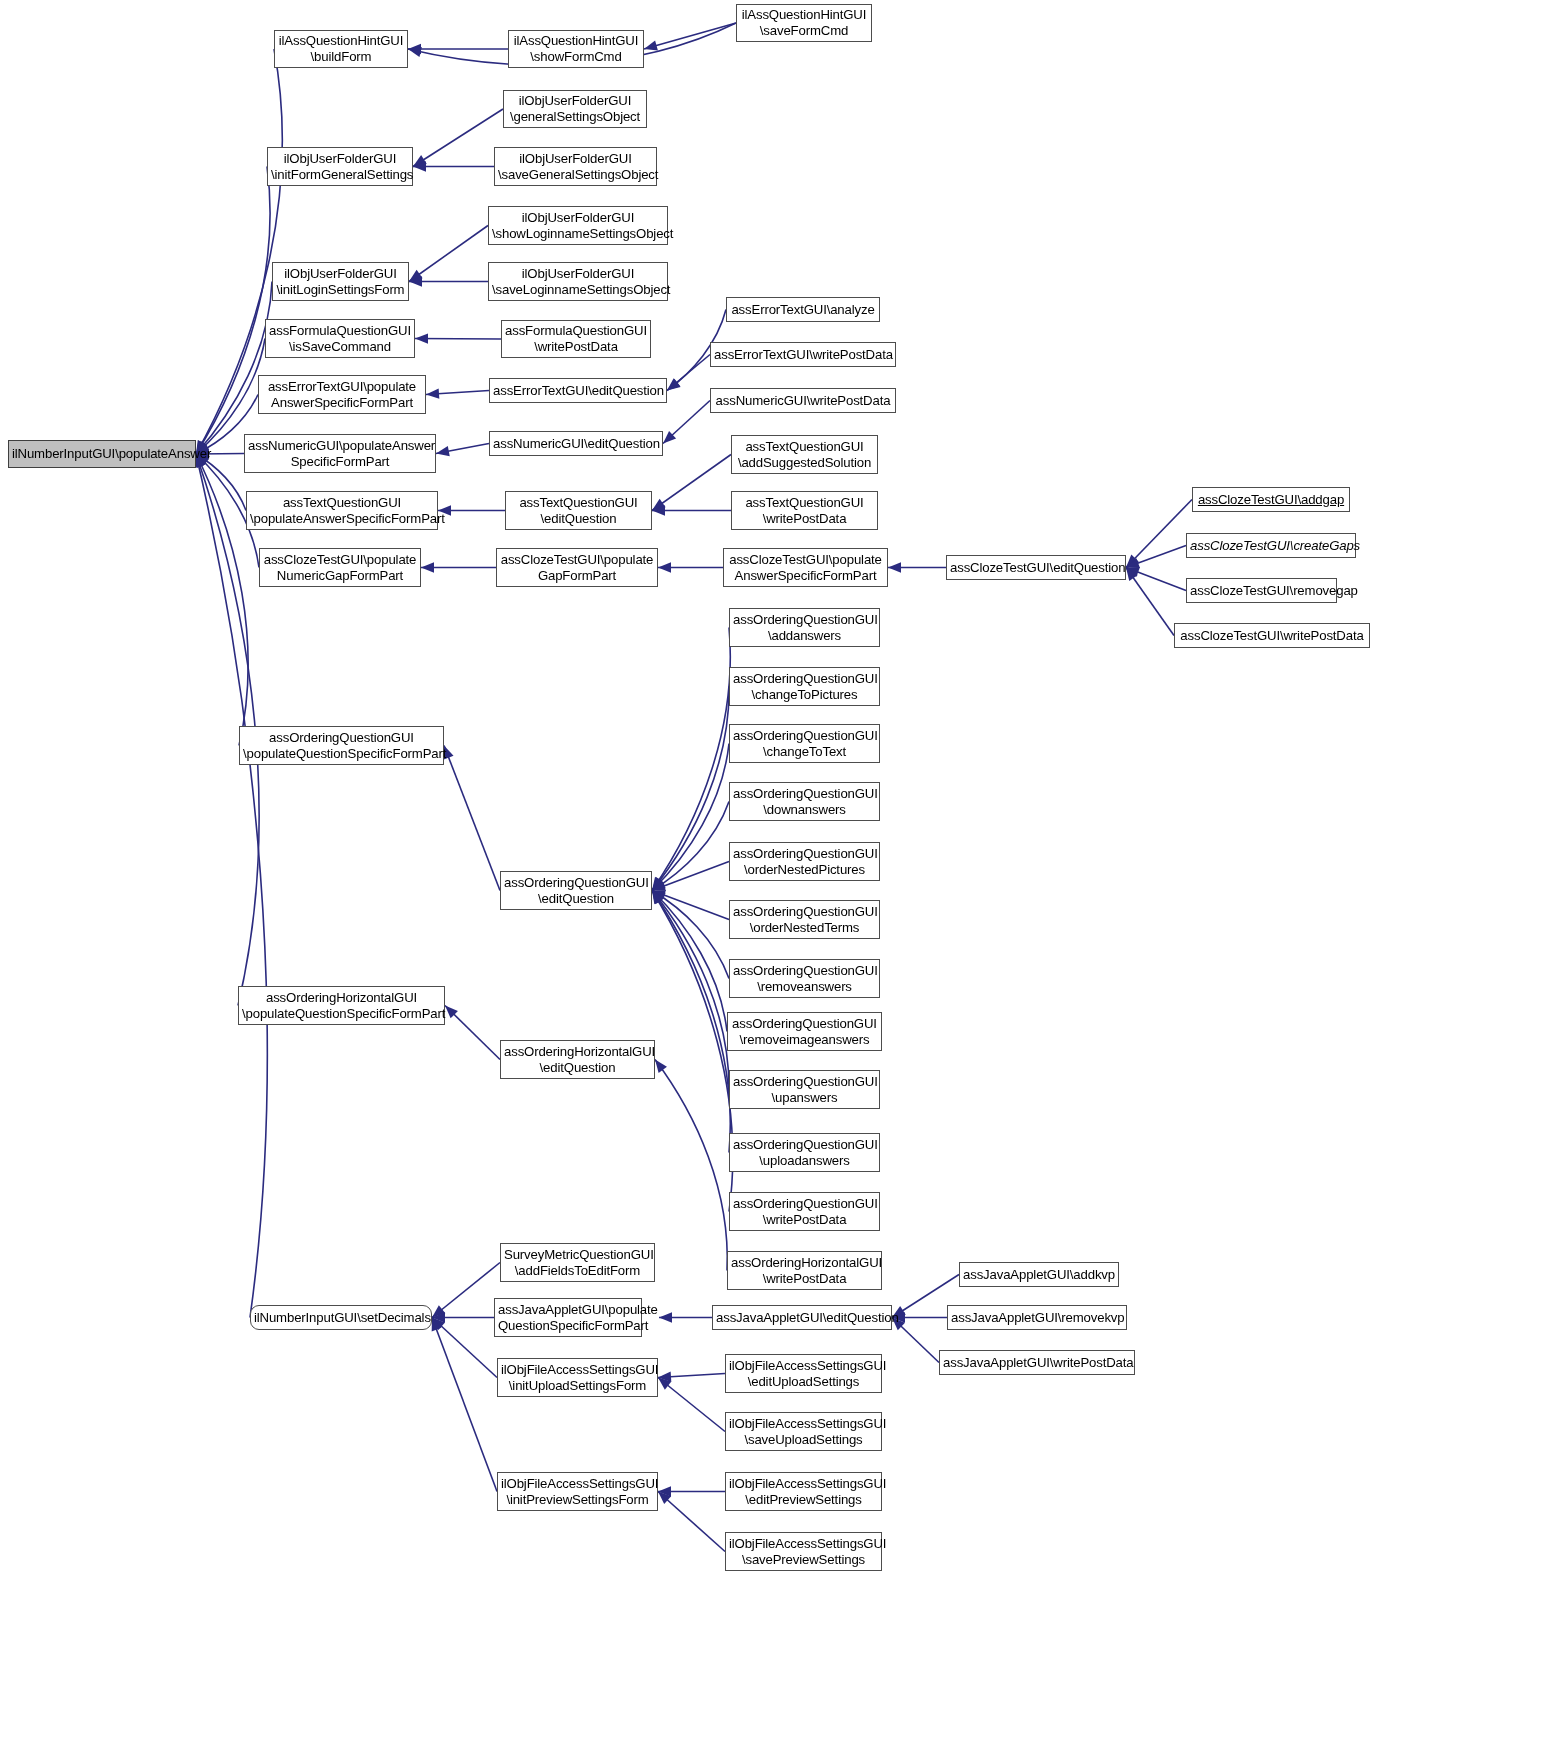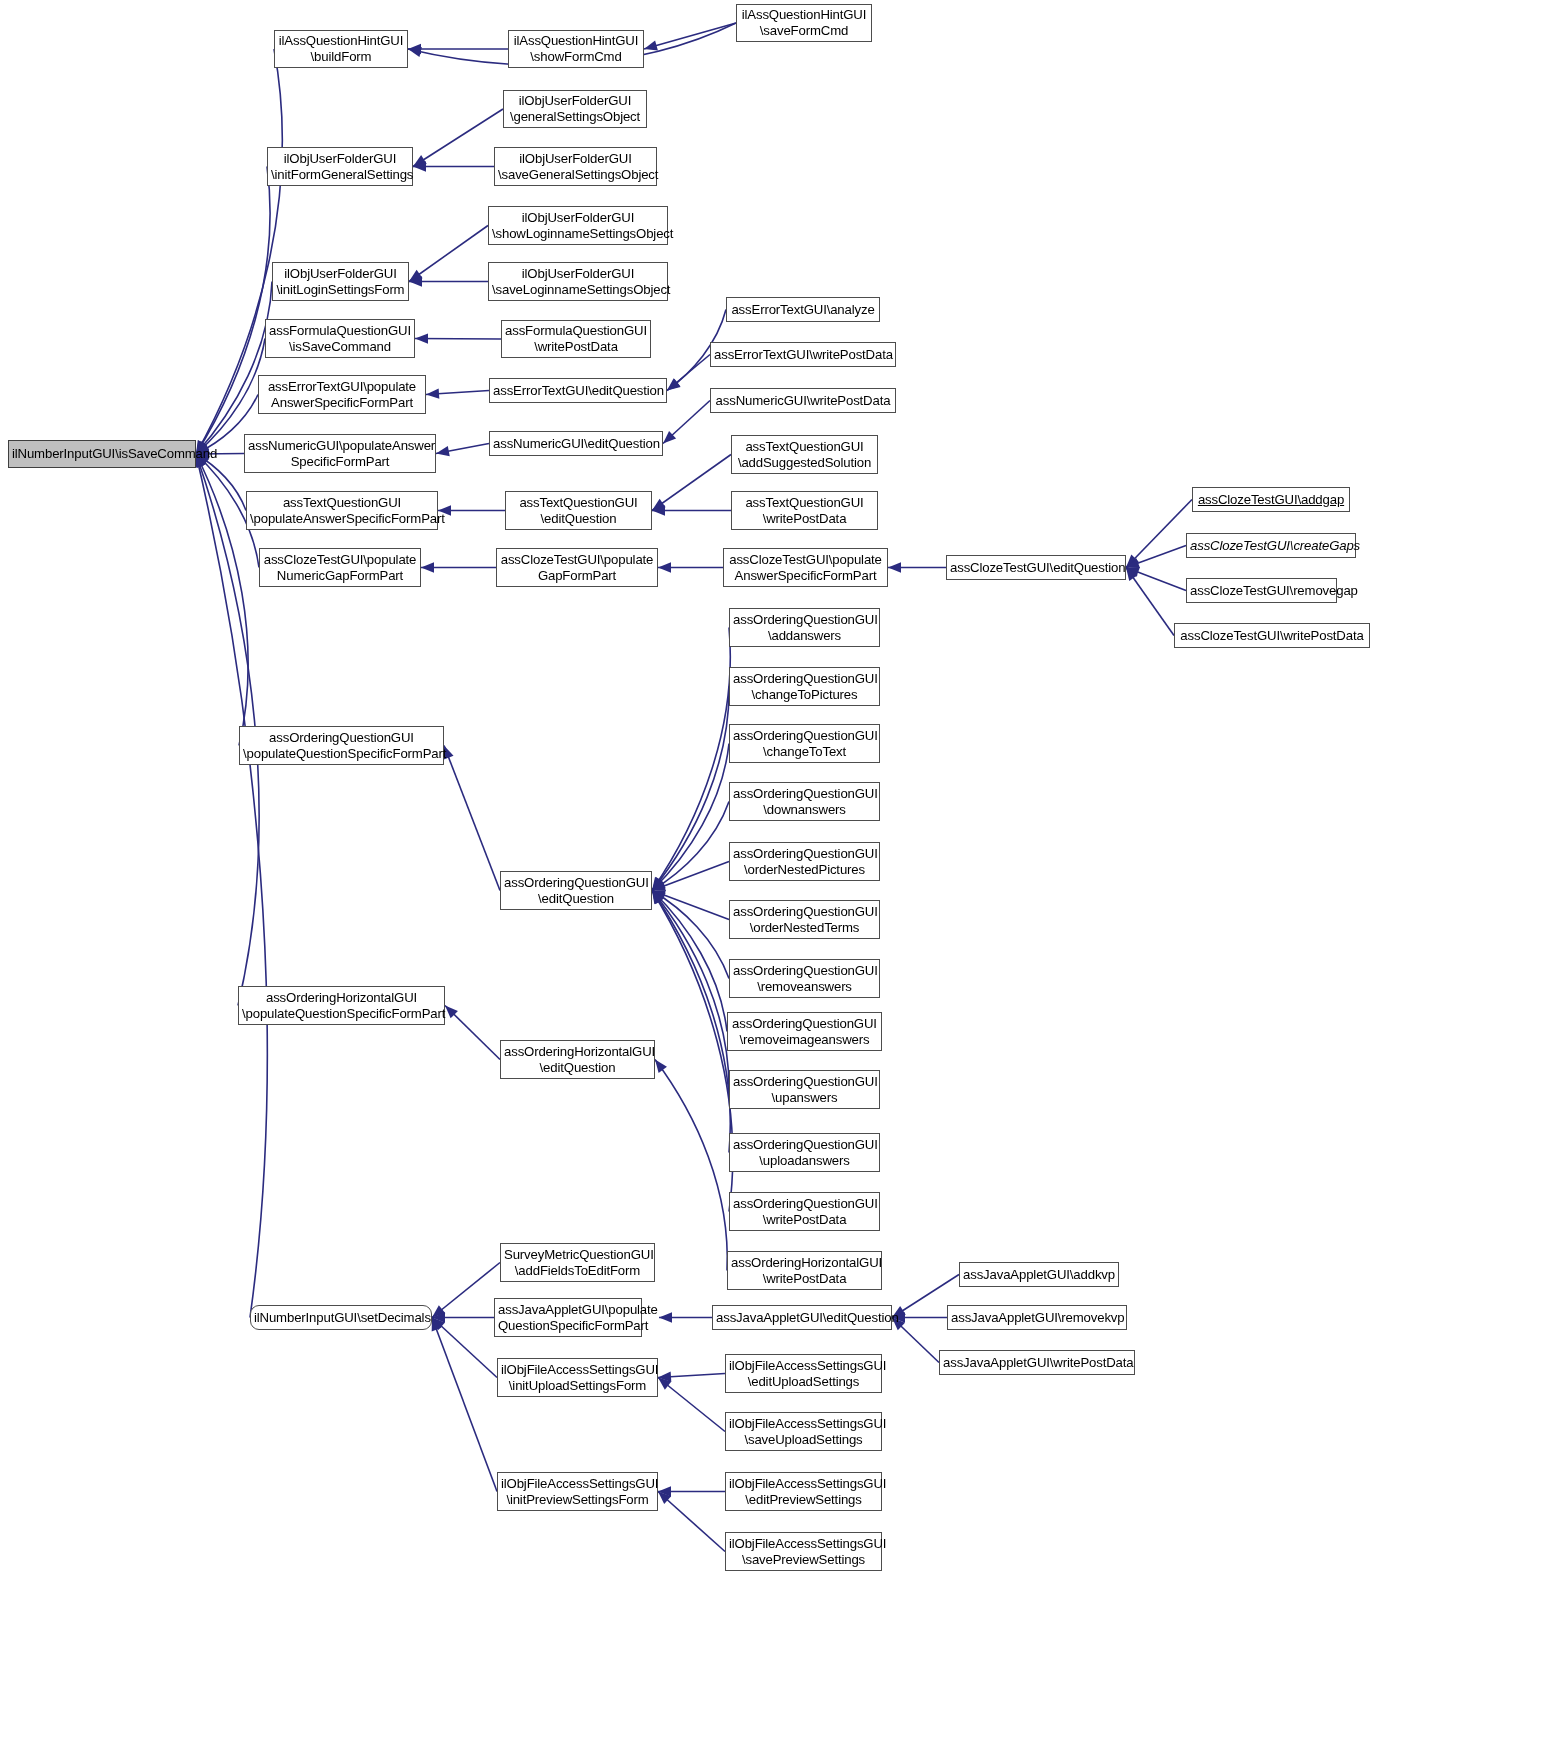--- a/index.html
+++ b/index.html
@@ -150,21 +150,21 @@
       <polygon points="432,1317.5 445,1322.7 445,1312.3" fill="#2b2b7f"></polygon>
       <polygon points="196,454 193.8799567953058,467.83999338187084 204.00961932202895,465.484162934937" fill="#2b2b7f"></polygon>
       <polygon points="658,1377.5 671.2867899815311,1381.9160176615 670.66699802904,1371.5345024572716" fill="#2b2b7f"></polygon>
       <polygon points="432,1317.5 438.02538824594535,1330.1386192475927 445.0795013143693,1322.4966634234668" fill="#2b2b7f"></polygon>
       <polygon points="658,1377.5 664.8586189289408,1389.7065288426963 671.3848818745407,1381.6091285213035" fill="#2b2b7f"></polygon>
       <polygon points="658,1491.5 671,1496.7 671,1486.3" fill="#2b2b7f"></polygon>
       <polygon points="432,1317.5 431.6780522884443,1331.4977265893795 441.4204699946524,1327.8583176761408" fill="#2b2b7f"></polygon>
       <polygon points="658,1491.5 664.2153328326244,1504.0462997644604 671.1533787853214,1496.2988151172822" fill="#2b2b7f"></polygon>
     </svg>
   <div id="node-layer">
-      <div class="node root" style="left: 8px; top: 440px; width: 188px; height: 28px;"><span>ilNumberInputGUI\isSaveCommand</span></div>
+      <div class="node root" style="left: 8px; top: 440px; width: 188px; height: 28px;"><span>ilNumberInputGUI\populateAnswer</span></div>
       <div class="node" style="left: 274px; top: 30px; width: 134px; height: 38px;"><span>ilAssQuestionHintGUI
 \buildForm</span></div>
       <div class="node" style="left: 508px; top: 30px; width: 136px; height: 38px;"><span>ilAssQuestionHintGUI
 \showFormCmd</span></div>
       <div class="node" style="left: 736px; top: 4px; width: 136px; height: 38px;"><span>ilAssQuestionHintGUI
 \saveFormCmd</span></div>
       <div class="node" style="left: 503px; top: 90px; width: 144px; height: 38px;"><span>ilObjUserFolderGUI
 \generalSettingsObject</span></div>
       <div class="node" style="left: 267px; top: 147px; width: 146px; height: 39px;"><span>ilObjUserFolderGUI
 \initFormGeneralSettings</span></div>

